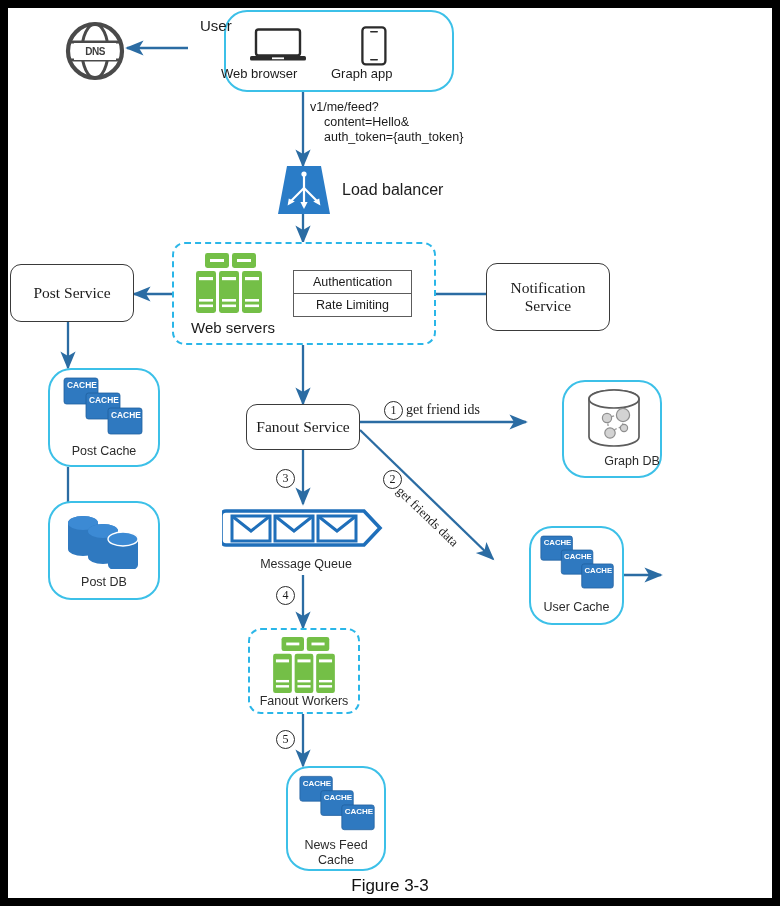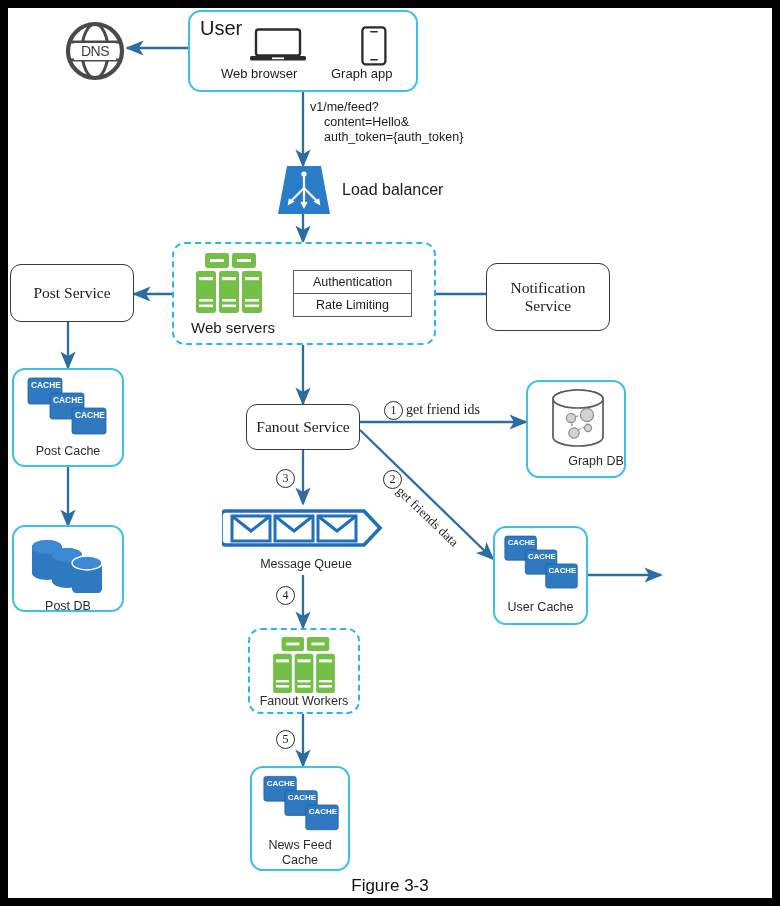--- a/index.html
+++ b/index.html
@@ -25,23 +25,24 @@
     border-radius:11px;
     background:#fff;
     display:flex;align-items:center;justify-content:center;
     text-align:center;
     font-family:"Liberation Serif", serif;
     font-size:15.5px;color:#1b1b1b;
     line-height:1.18;
   }
   .cyanbox{
     border:2.2px solid #3cc0e8;
-    border-radius:13px;
-    background:#fff;
-    box-sizing:border-box;
+    border-radius:23px;
+    background:#fff;
+    box-sizing:border-box;
+    margin-left:36px;
   }
   .dashbox{
     border:2px dashed #2ab6e8;
     border-radius:13px;
     background:#fff;
     box-sizing:border-box;
   }
   .cap{
     position:absolute;
     width:100%;
@@ -154,26 +155,26 @@
       </g>
     </svg>
 
     <div class="node" style="left:56px;top:12px;width:62px;height:62px;">
       <svg width="62" height="62" viewBox="0 0 62 62">
         <circle cx="31" cy="31" r="27" fill="none" stroke="#4a4a4a" stroke-width="4.2"></circle>
         <ellipse cx="31" cy="31" rx="13" ry="27" fill="none" stroke="#4a4a4a" stroke-width="3"></ellipse>
         <path d="M5,22 H57 M5,40 H57" stroke="#4a4a4a" stroke-width="3" fill="none"></path>
         <rect x="10" y="23" width="42" height="17" fill="#ffffff"></rect>
       </svg>
-      <div style="position:absolute;left:0;top:0;width:62px;height:62px;display:flex;align-items:center;justify-content:center;font-family:'Liberation Sans',sans-serif;font-weight:normal;font-size:14px;color:#3d3d3d;letter-spacing:-0.5px;">DNS</div>
+      <div style="position:absolute;left:0;top:0;width:62px;height:62px;display:flex;align-items:center;justify-content:center;font-family:'Liberation Sans',sans-serif;font-weight:bold;font-size:10px;color:#3d3d3d;letter-spacing:-0.5px;">DNS</div>
     </div>
 
     <div class="node cyanbox" style="left:180px;top:2px;width:230px;height:82px;">
     </div>
-    <div class="lbl" style="left:192px;top:8px;font-size:20px;">User</div>
+    <div class="lbl" style="left:192px;top:8px;font-size:15px;">User</div>
 
     <div class="node" style="left:230px;top:20px;width:80px;height:56px;">
       <svg width="56" height="34" viewBox="0 0 56 34" style="position:absolute;left:12px;top:0;">
         <rect x="6" y="1.5" width="44" height="26" rx="2.5" fill="none" stroke="#2b2b2b" stroke-width="2.4"></rect>
         <rect x="0" y="28" width="56" height="4.5" rx="1.6" fill="#2b2b2b"></rect>
         <rect x="22" y="29.4" width="12" height="1.8" fill="#ffffff"></rect>
       </svg>
     </div>
     <div class="lbl" style="left:213px;top:58px;font-size:13px;">Web browser</div>
 
@@ -258,21 +259,21 @@
         </g>
         <g fill="#ffffff" font-family="'Liberation Sans',sans-serif" font-size="8.4" font-weight="bold">
           <text x="5" y="12">CACHE</text>
           <text x="27" y="27">CACHE</text>
           <text x="49" y="42">CACHE</text>
         </g>
       </svg>
       <div class="cap" style="left:0;top:74px;">Post Cache</div>
     </div>
 
-    <div class="node cyanbox" style="left:4px;top:517px;width:112px;height:87px;">
+    <div class="node cyanbox" style="left:4px;top:493px;width:112px;height:99px;">
       <svg width="78" height="58" viewBox="0 0 78 58" style="position:absolute;left:16px;top:8px;">
         <g fill="#2f79c0">
           <path d="M2,12 a15,7 0 0 1 30,0 v26 a15,7 0 0 1 -30,0 Z"></path>
           <ellipse cx="17" cy="12" rx="15" ry="7" fill="#3c8ad4"></ellipse>
           <path d="M22,20 a15,7 0 0 1 30,0 v26 a15,7 0 0 1 -30,0 Z"></path>
           <ellipse cx="37" cy="20" rx="15" ry="7" fill="#3c8ad4"></ellipse>
           <path d="M42,28 a15,7 0 0 1 30,0 v26 a15,7 0 0 1 -30,0 Z"></path>
           <ellipse cx="57" cy="28" rx="15" ry="7" fill="#3c8ad4"></ellipse>
         </g>
         <ellipse cx="57" cy="28" rx="15" ry="7" fill="none" stroke="#ffffff" stroke-width="1.4"></ellipse>

